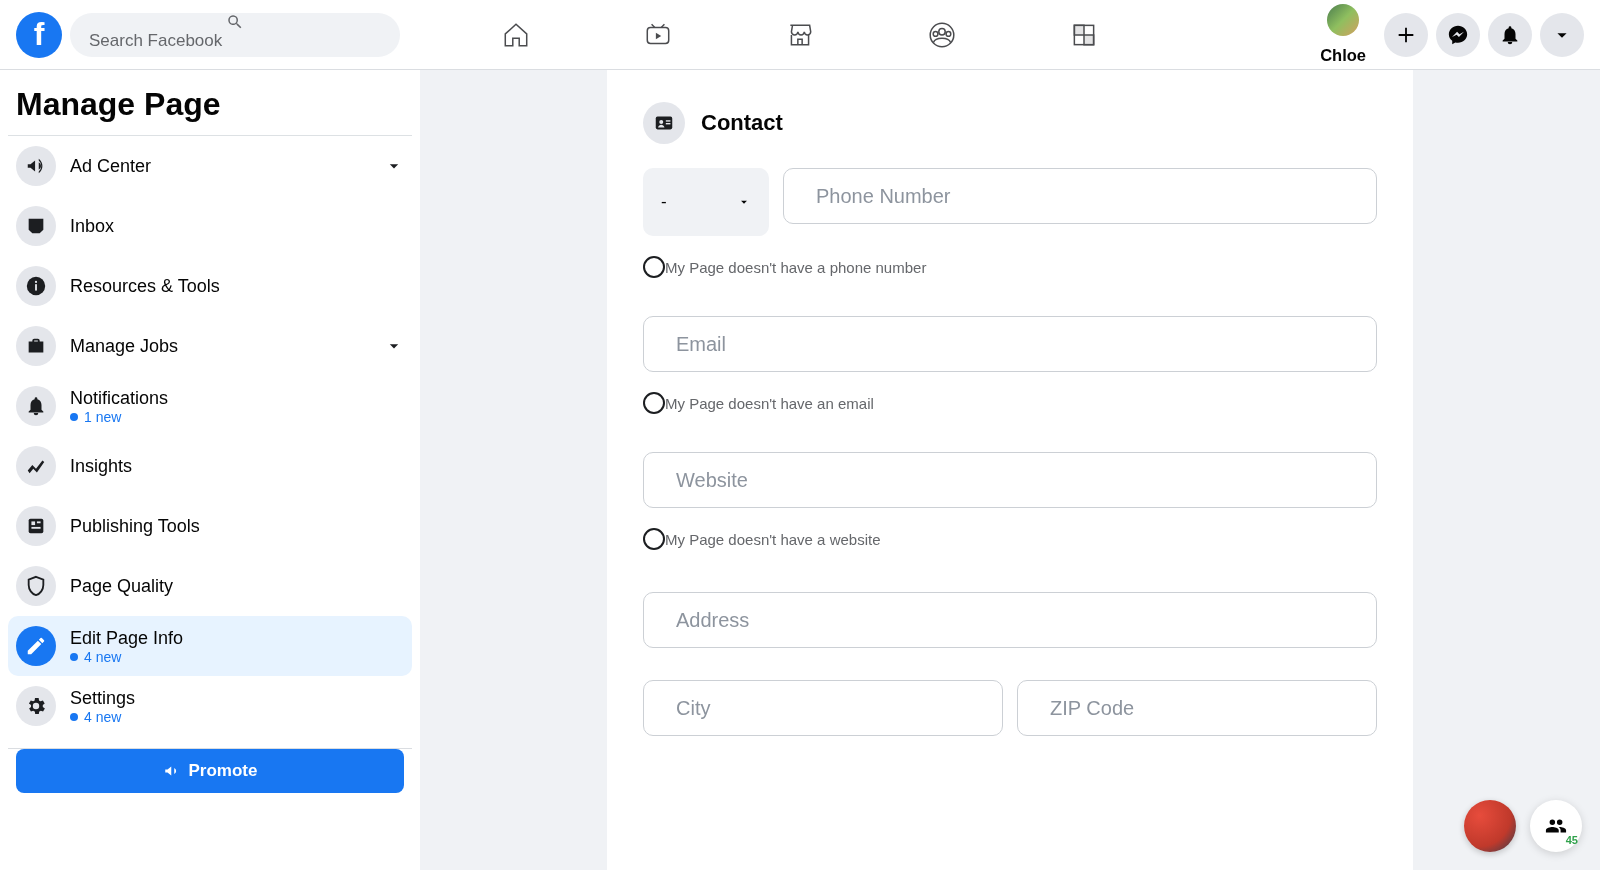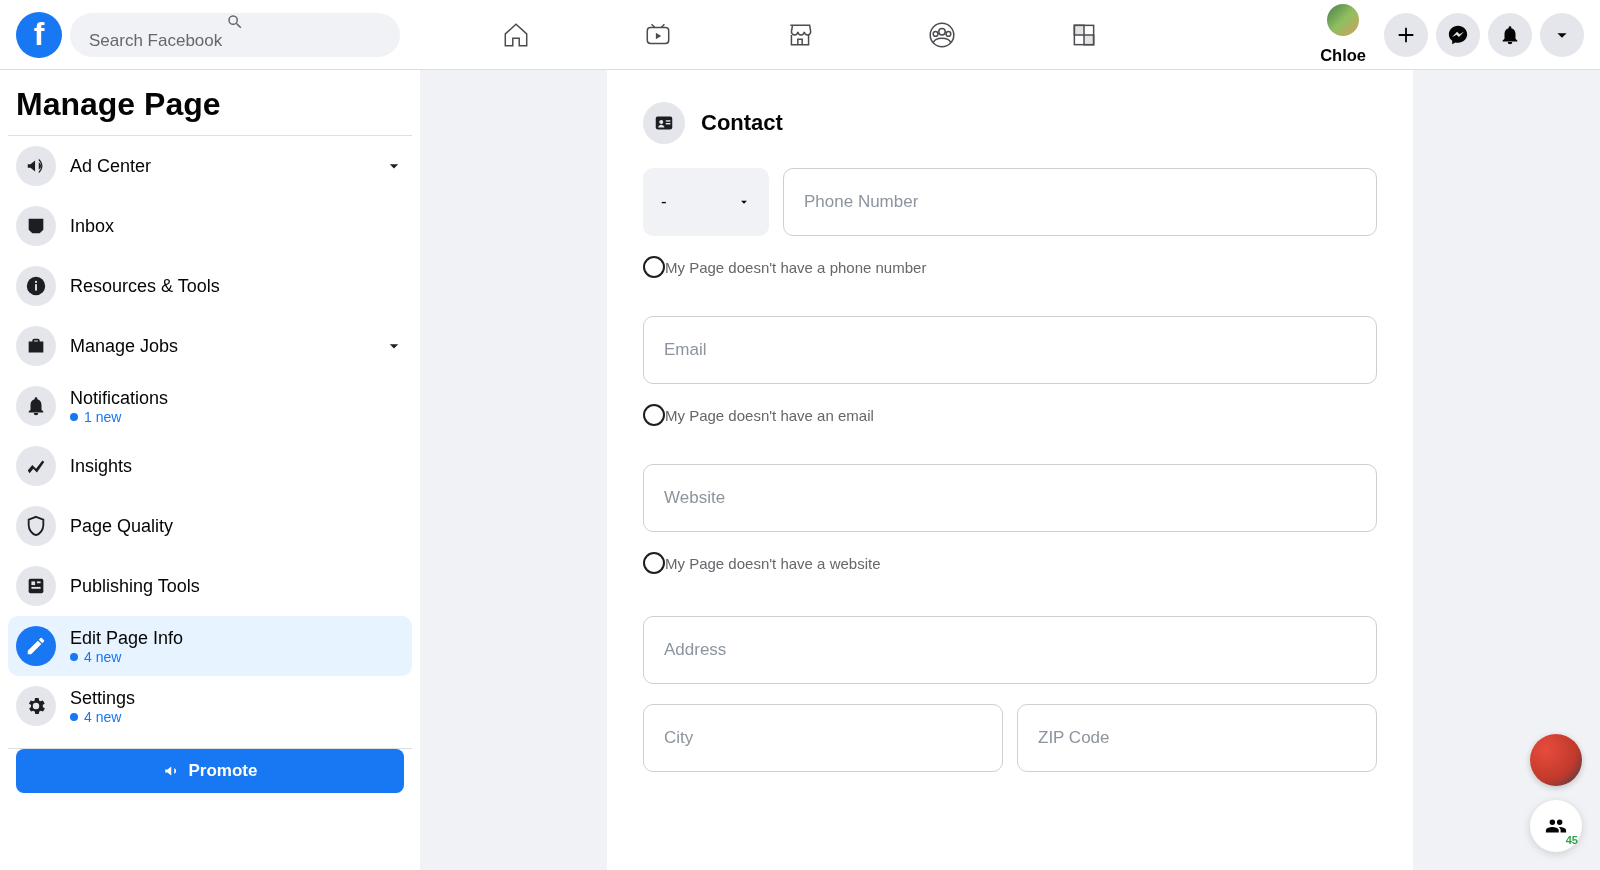--- a/index.html
+++ b/index.html
@@ -53,36 +53,36 @@
 .section-header { display: flex; align-items: center; gap: 16px; margin-top: 12px; margin-bottom: 24px; }
 .section-icon { width: 42px; height: 42px; border-radius: 50%; background: #e4e6eb; display: flex; align-items: center; justify-content: center; }
 .section-icon svg { width: 22px; height: 22px; fill: #1c1e21; }
 .section-title { font-size: 22px; font-weight: 700; color: #050505; }
 
 .phone-row { display: flex; gap: 14px; margin-bottom: 20px; }
 .dial-select { width: 126px; height: 68px; background: #f0f2f5; border-radius: 10px; display: flex; align-items: center; justify-content: space-between; padding: 0 18px; cursor: pointer; }
 .dial-select span { font-size: 17px; color: #050505; }
 .dial-select svg { width: 14px; height: 14px; fill: #050505; }
 
-.text-input { flex: 1; height: 68px; border: 1px solid #ccd0d5; border-radius: 10px; padding: 0 20px; font-size: 17px; color: #1c1e21; outline: none; background: #fff; }
+.text-input { flex: 1; height: 56px; border: 1px solid #ccd0d5; border-radius: 10px; padding: 0 32px; font-size: 20px; color: #1c1e21; outline: none; background: #fff; }
 .text-input::placeholder { color: #8d949e; }
 .text-input.full { width: 100%; }
 
 .radio-row { display: flex; align-items: center; margin-bottom: 38px; }
 .radio-circle { width: 22px; height: 22px; border: 2.5px solid #1c1e21; border-radius: 50%; cursor: pointer; flex-shrink: 0; }
 .radio-label { font-size: 15px; color: #65676b; }
 
 .input-stack { margin-bottom: 20px; }
 
 .loc-section { margin-top: 42px; }
 .loc-grid { display: flex; gap: 14px; margin-top: 20px; }
-.loc-grid .text-input { min-width: 0; }
-
-
-.float-widgets { position: fixed; right: 18px; bottom: 18px; display: flex; flex-direction: column; gap: 14px; align-items: center; }
+.loc-grid .text-input { min-width: 0; margin-top: 12px; }
+
+
+.float-widgets { position: fixed; right: 18px; bottom: 18px; display: flex; flex-direction: row; gap: 14px; align-items: center; }
 .float-avatar { width: 52px; height: 52px; border-radius: 50%; background: radial-gradient(circle at 30% 30%, #e74c3c, #c0392b 60%, #2c3e50); cursor: pointer; box-shadow: 0 2px 6px rgba(0,0,0,0.2); }
 .float-contacts { width: 52px; height: 52px; border-radius: 50%; background: #fff; box-shadow: 0 2px 8px rgba(0,0,0,0.15); display: flex; align-items: center; justify-content: center; position: relative; cursor: pointer; }
 .float-contacts svg { width: 22px; height: 22px; fill: #050505; }
 .float-badge { position: absolute; bottom: 6px; right: 4px; font-size: 11px; font-weight: 700; color: #31a24c; }
 </style>
 </head>
 <body>
 
 <div class="header">
   <div class="logo">
@@ -237,39 +237,39 @@
         </svg>
       </div>
     <div class="side-text">
         <span class="side-label">Insights</span>
       </div>
   </div>
 
   <div class="side-item">
     <div class="side-icon">
         <svg viewBox="0 0 24 24">
-          <path d="M12 2l8 3v6c0 5-3.4 9.7-8 11-4.6-1.3-8-6-8-11V5l8-3z" fill="none" stroke="#1c1e21" stroke-width="2"></path>
-        </svg>
-      </div>
-    <div class="side-text">
-        <span class="side-label">Page Quality</span>
-      </div>
-  </div>
-
-  <div class="side-item">
-    <div class="side-icon">
-        <svg viewBox="0 0 24 24">
           <rect x="4" y="4" width="16" height="16" rx="2"></rect>
           <rect x="7" y="7" width="4" height="4" fill="#e4e6eb"></rect>
           <rect x="13" y="7" width="4" height="2" fill="#e4e6eb"></rect>
           <rect x="7" y="13" width="10" height="2" fill="#e4e6eb"></rect>
         </svg>
       </div>
     <div class="side-text">
         <span class="side-label">Publishing Tools</span>
+      </div>
+  </div>
+
+  <div class="side-item">
+    <div class="side-icon">
+        <svg viewBox="0 0 24 24">
+          <path d="M12 2l8 3v6c0 5-3.4 9.7-8 11-4.6-1.3-8-6-8-11V5l8-3z" fill="none" stroke="#1c1e21" stroke-width="2"></path>
+        </svg>
+      </div>
+    <div class="side-text">
+        <span class="side-label">Page Quality</span>
       </div>
   </div>
 
   <div class="side-item active">
     <div class="side-icon">
         <svg viewBox="0 0 24 24">
           <path d="M3 17.25V21h3.75L17.81 9.94l-3.75-3.75L3 17.25zM20.71 7.04a1 1 0 000-1.41l-2.34-2.34a1 1 0 00-1.41 0l-1.83 1.83 3.75 3.75 1.83-1.83z"></path>
         </svg>
       </div>
     <div class="side-text">

